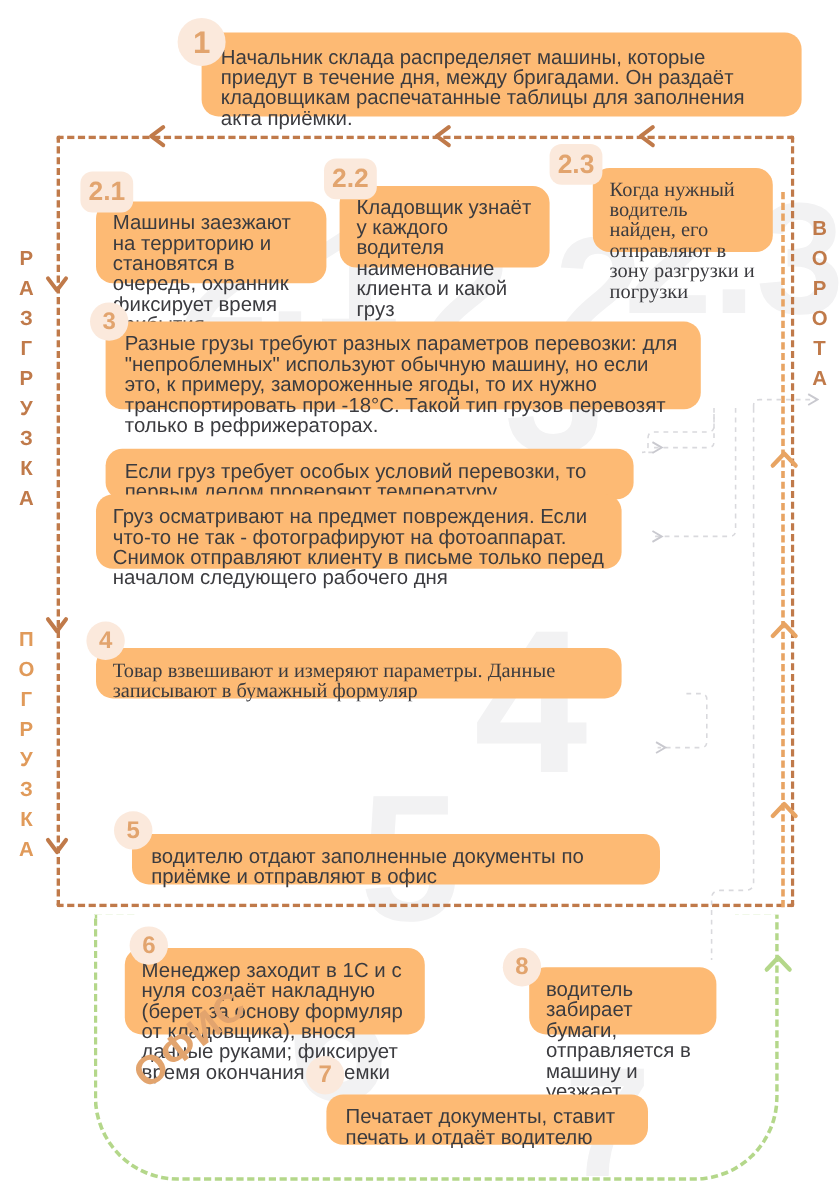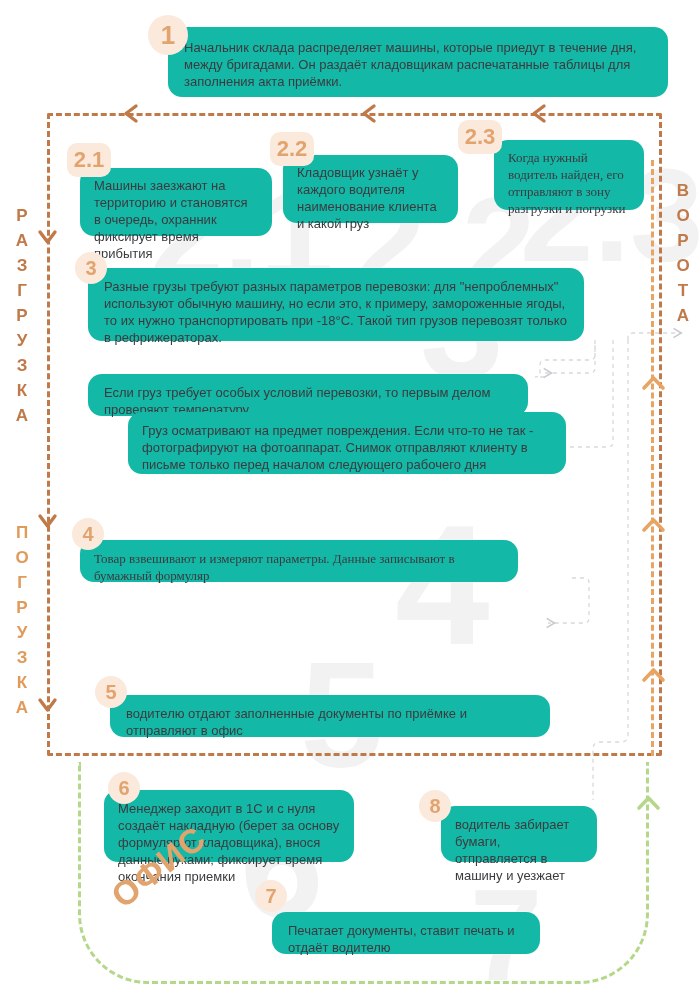--- a/index.html
+++ b/index.html
@@ -88,24 +88,24 @@
     color: #e2a46e;
     transform: rotate(-38deg);
     transform-origin: left top;
     z-index: 5;
     letter-spacing: 1px;
   }
 
   
   .card {
     position: absolute;
-    background: #14b8a6;
+    background: #fdba74;
     border-radius: 14px;
     color: #3b3b3f;
-    font-size: 13px;
+    font-size: 17px;
     line-height: 17px;
     padding: 12px 16px;
     box-sizing: border-box;
     z-index: 3;
   }
 
   
   .badge {
     position: absolute;
     background: #fbe9dc;
@@ -243,21 +243,21 @@
   <div class="card" style="left:283px; top:155px; width:175px; height:68px; padding:9px 14px;">Кладовщик узнаёт у каждого водителя наименование клиента и какой груз</div>
 
   <div class="badge wide" style="left:458px; top:120px; height:34px; line-height:34px;">2.3</div>
   <div class="card" style="left:494px; top:140px; width:150px; height:70px; padding:9px 14px;font-family:Liberation Serif, serif;">Когда нужный водитель найден, его отправляют в зону разгрузки и погрузки</div>
 
   <div class="badge" style="left:75px; top:252px;">3</div>
   <div class="card" style="left:88px; top:268px; width:496px; height:73px; padding:10px 16px;">Разные грузы требуют разных параметров перевозки: для "непроблемных" используют обычную машину, но если это, к примеру, замороженные ягоды, то их нужно транспортировать при -18°C. Такой тип грузов перевозят только в рефрижераторах.</div>
 
   <div class="card" style="left:88px; top:374px; width:440px; height:42px; padding:10px 16px;">Если груз требует особых условий перевозки, то первым делом проверяют температуру</div>
 
-  <div class="card" style="left:80px; top:412px; width:438px; height:62px; padding:10px 14px;margin-left:48px;">Груз осматривают на предмет повреждения. Если что-то не так - фотографируют на фотоаппарат. Снимок отправляют клиенту в письме только перед началом следующего рабочего дня</div>
+  <div class="card" style="left:80px; top:412px; width:438px; height:62px; padding:10px 14px;">Груз осматривают на предмет повреждения. Если что-то не так - фотографируют на фотоаппарат. Снимок отправляют клиенту в письме только перед началом следующего рабочего дня</div>
 
   <div class="badge" style="left:72px; top:518px;">4</div>
   <div class="card" style="left:80px; top:540px; width:438px; height:42px; padding:10px 14px;font-family:Liberation Serif, serif;">Товар взвешивают и измеряют параметры. Данные записывают в бумажный формуляр</div>
 
 
   <div class="badge" style="left:95px; top:676px;">5</div>
   <div class="card" style="left:110px; top:695px; width:440px; height:42px; padding:10px 16px;">водителю отдают заполненные документы по приёмке и отправляют в офис</div>
 
   <div class="badge" style="left:108px; top:772px;">6</div>
   <div class="card" style="left:104px; top:790px; width:250px; height:72px; padding:10px 14px;">Менеджер заходит в 1С и с нуля создаёт накладную (берет за основу формуляр от кладовщика), внося данные руками; фиксирует время окончания приемки</div>

